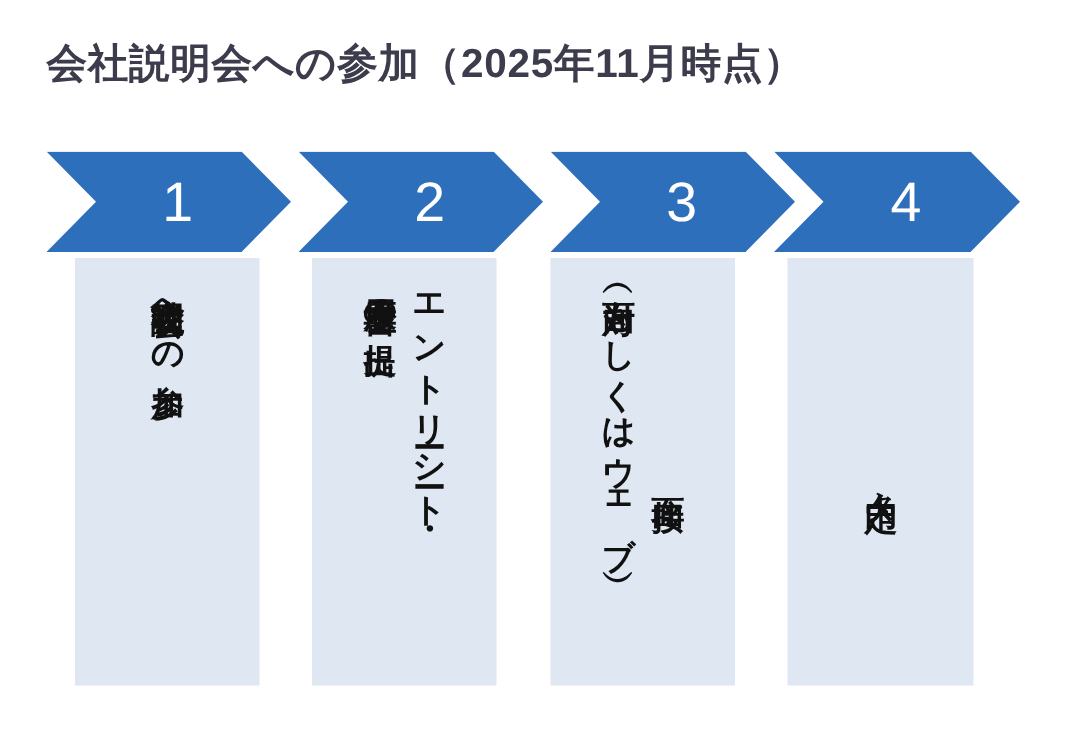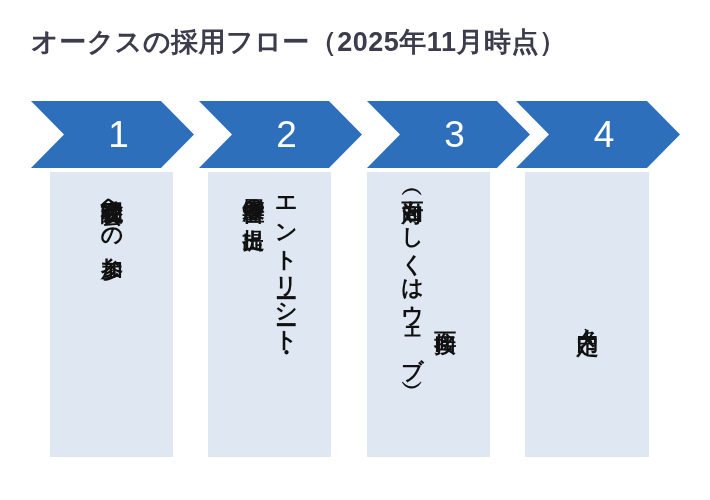--- a/index.html
+++ b/index.html
@@ -113,21 +113,21 @@
     white-space: nowrap;
   }
   .vcol.from-top  { align-self: flex-start; margin-top: 10px; }
   .vcol.centered  { align-self: center; }
 </style>
 </head>
 <body>
 
 <div id="canvas">
 
-  <div id="slide-title">オークスの採用フロー（2025年11月時点）</div>
+  <div id="slide-title">会社説明会への参加（2025年11月時点）</div>
 
   <div id="chevron-row">
 
     <div class="chevron chev-1">
       <span class="chevron-num">1</span>
     </div>
 
     <div class="chevron chev-2">
       <span class="chevron-num">2</span>
     </div>

